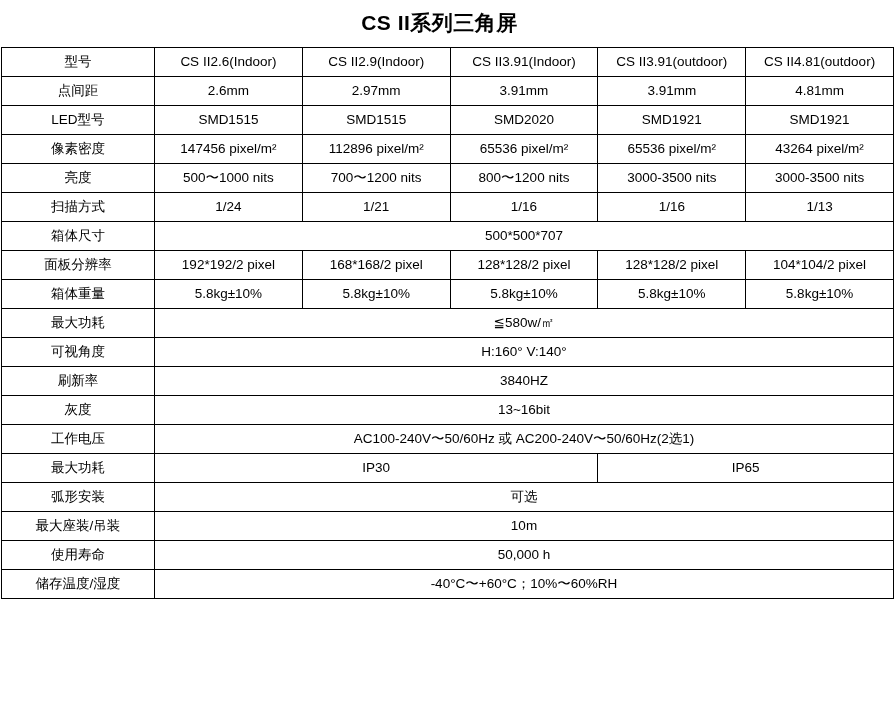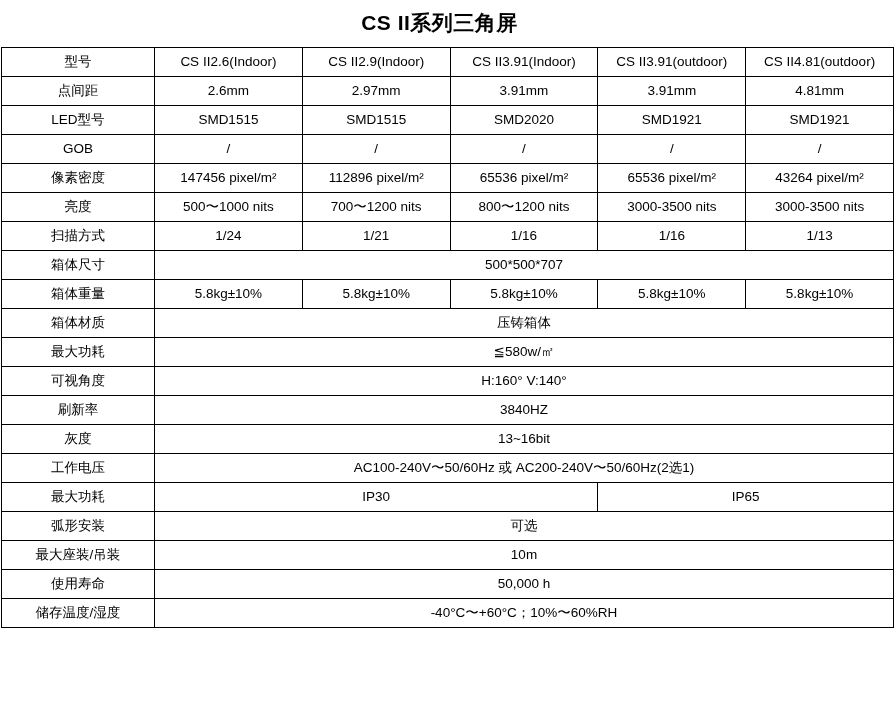--- a/index.html
+++ b/index.html
@@ -74,28 +74,20 @@
         </tr>
         <tr>
           <td class="label">LED型号</td>
           <td>SMD1515</td>
           <td>SMD1515</td>
           <td>SMD2020</td>
           <td>SMD1921</td>
           <td>SMD1921</td>
         </tr>
         <tr>
-          <td class="label">GOB</td>
-          <td>/</td>
-          <td>/</td>
-          <td>/</td>
-          <td>/</td>
-          <td>/</td>
-        </tr>
-        <tr>
           <td class="label">像素密度</td>
           <td>147456 pixel/m²</td>
           <td>112896 pixel/m²</td>
           <td>65536 pixel/m²</td>
           <td>65536 pixel/m²</td>
           <td>43264 pixel/m²</td>
         </tr>
         <tr>
           <td class="label">亮度</td>
           <td>500〜1000 nits</td>
@@ -110,30 +102,34 @@
           <td>1/21</td>
           <td>1/16</td>
           <td>1/16</td>
           <td>1/13</td>
         </tr>
         <tr>
           <td class="label">箱体尺寸</td>
           <td colspan="5">500*500*707</td>
         </tr>
         <tr>
+          <td class="label">面板分辨率</td>
+          <td>192*192/2 pixel</td>
+          <td>168*168/2 pixel</td>
+          <td>128*128/2 pixel</td>
+          <td>128*128/2 pixel</td>
+          <td>104*104/2 pixel</td>
+        </tr>
+        <tr>
           <td class="label">箱体重量</td>
           <td>5.8kg±10%</td>
           <td>5.8kg±10%</td>
           <td>5.8kg±10%</td>
           <td>5.8kg±10%</td>
           <td>5.8kg±10%</td>
-        </tr>
-        <tr>
-          <td class="label">箱体材质</td>
-          <td colspan="5">压铸箱体</td>
         </tr>
         <tr>
           <td class="label">最大功耗</td>
           <td colspan="5">≦580w/㎡</td>
         </tr>
         <tr>
           <td class="label">可视角度</td>
           <td colspan="5">H:160° V:140°</td>
         </tr>
         <tr>

